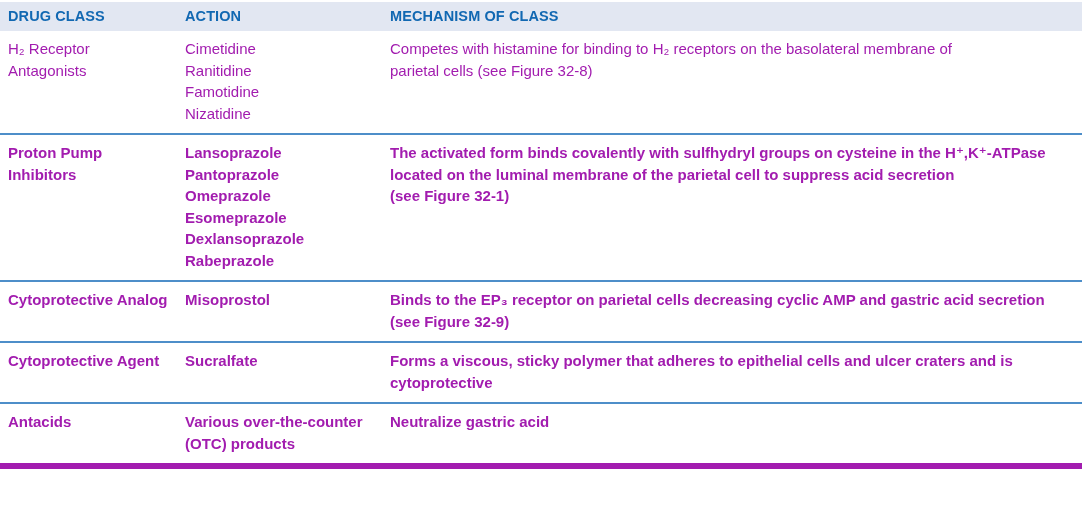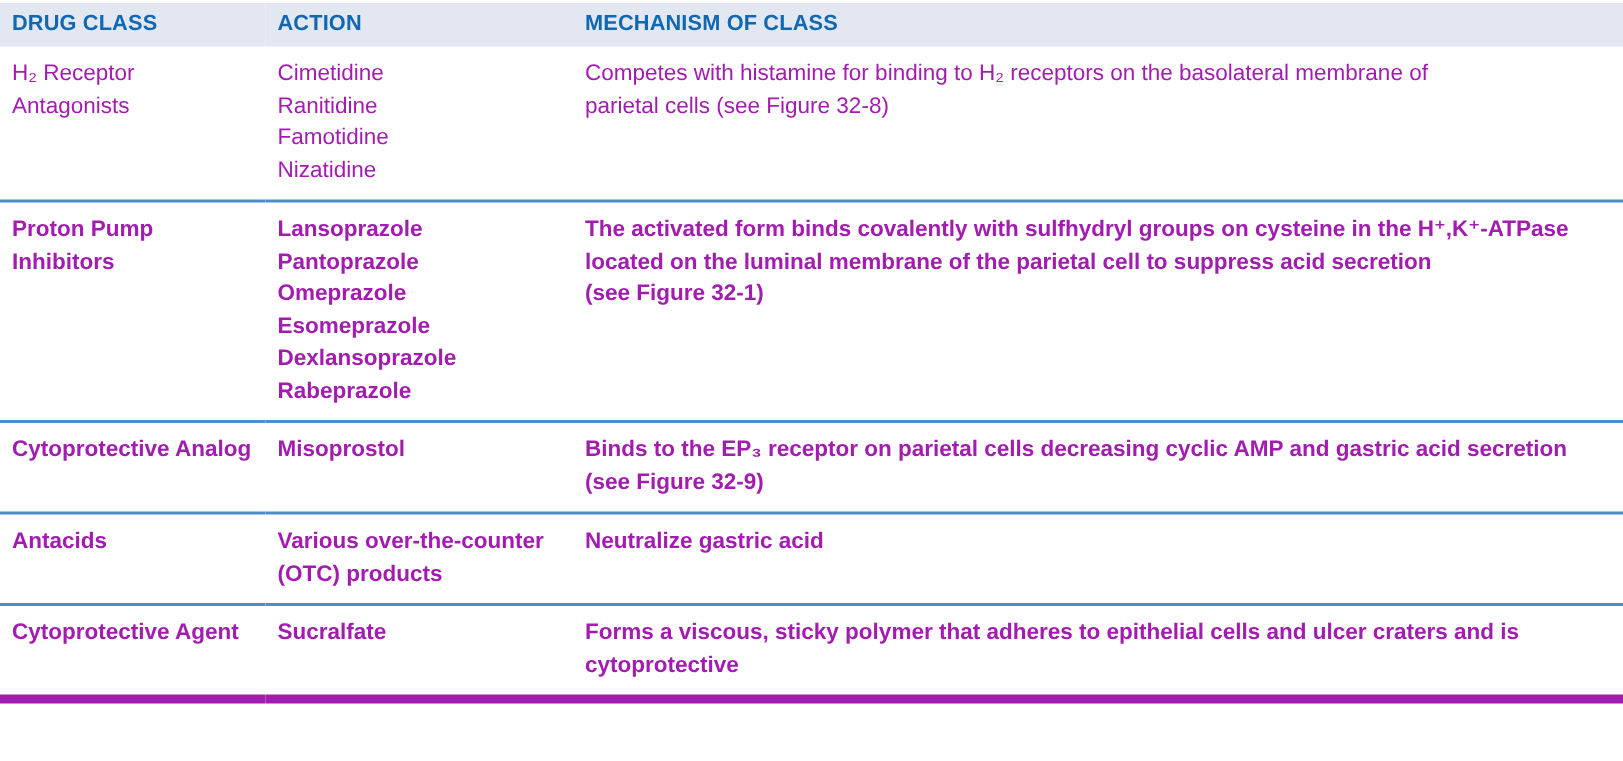--- a/index.html
+++ b/index.html
@@ -90,26 +90,26 @@
 located on the luminal membrane of the parietal cell to suppress acid secretion
 (see Figure 32-1)</td>
       </tr>
       <tr>
         <td>Cytoprotective Analog</td>
         <td>Misoprostol</td>
         <td>Binds to the EP₃ receptor on parietal cells decreasing cyclic AMP and gastric acid secretion
 (see Figure 32-9)</td>
       </tr>
       <tr>
+        <td>Cytoprotective Agent</td>
+        <td>Sucralfate</td>
+        <td>Forms a viscous, sticky polymer that adheres to epithelial cells and ulcer craters and is
+cytoprotective</td>
+      </tr>
+      <tr>
         <td>Antacids</td>
         <td>Various over-the-counter
 (OTC) products</td>
         <td>Neutralize gastric acid</td>
-      </tr>
-      <tr>
-        <td>Cytoprotective Agent</td>
-        <td>Sucralfate</td>
-        <td>Forms a viscous, sticky polymer that adheres to epithelial cells and ulcer craters and is
-cytoprotective</td>
       </tr>
     </tbody>
   </table>
 </div>
 
 </body></html>

